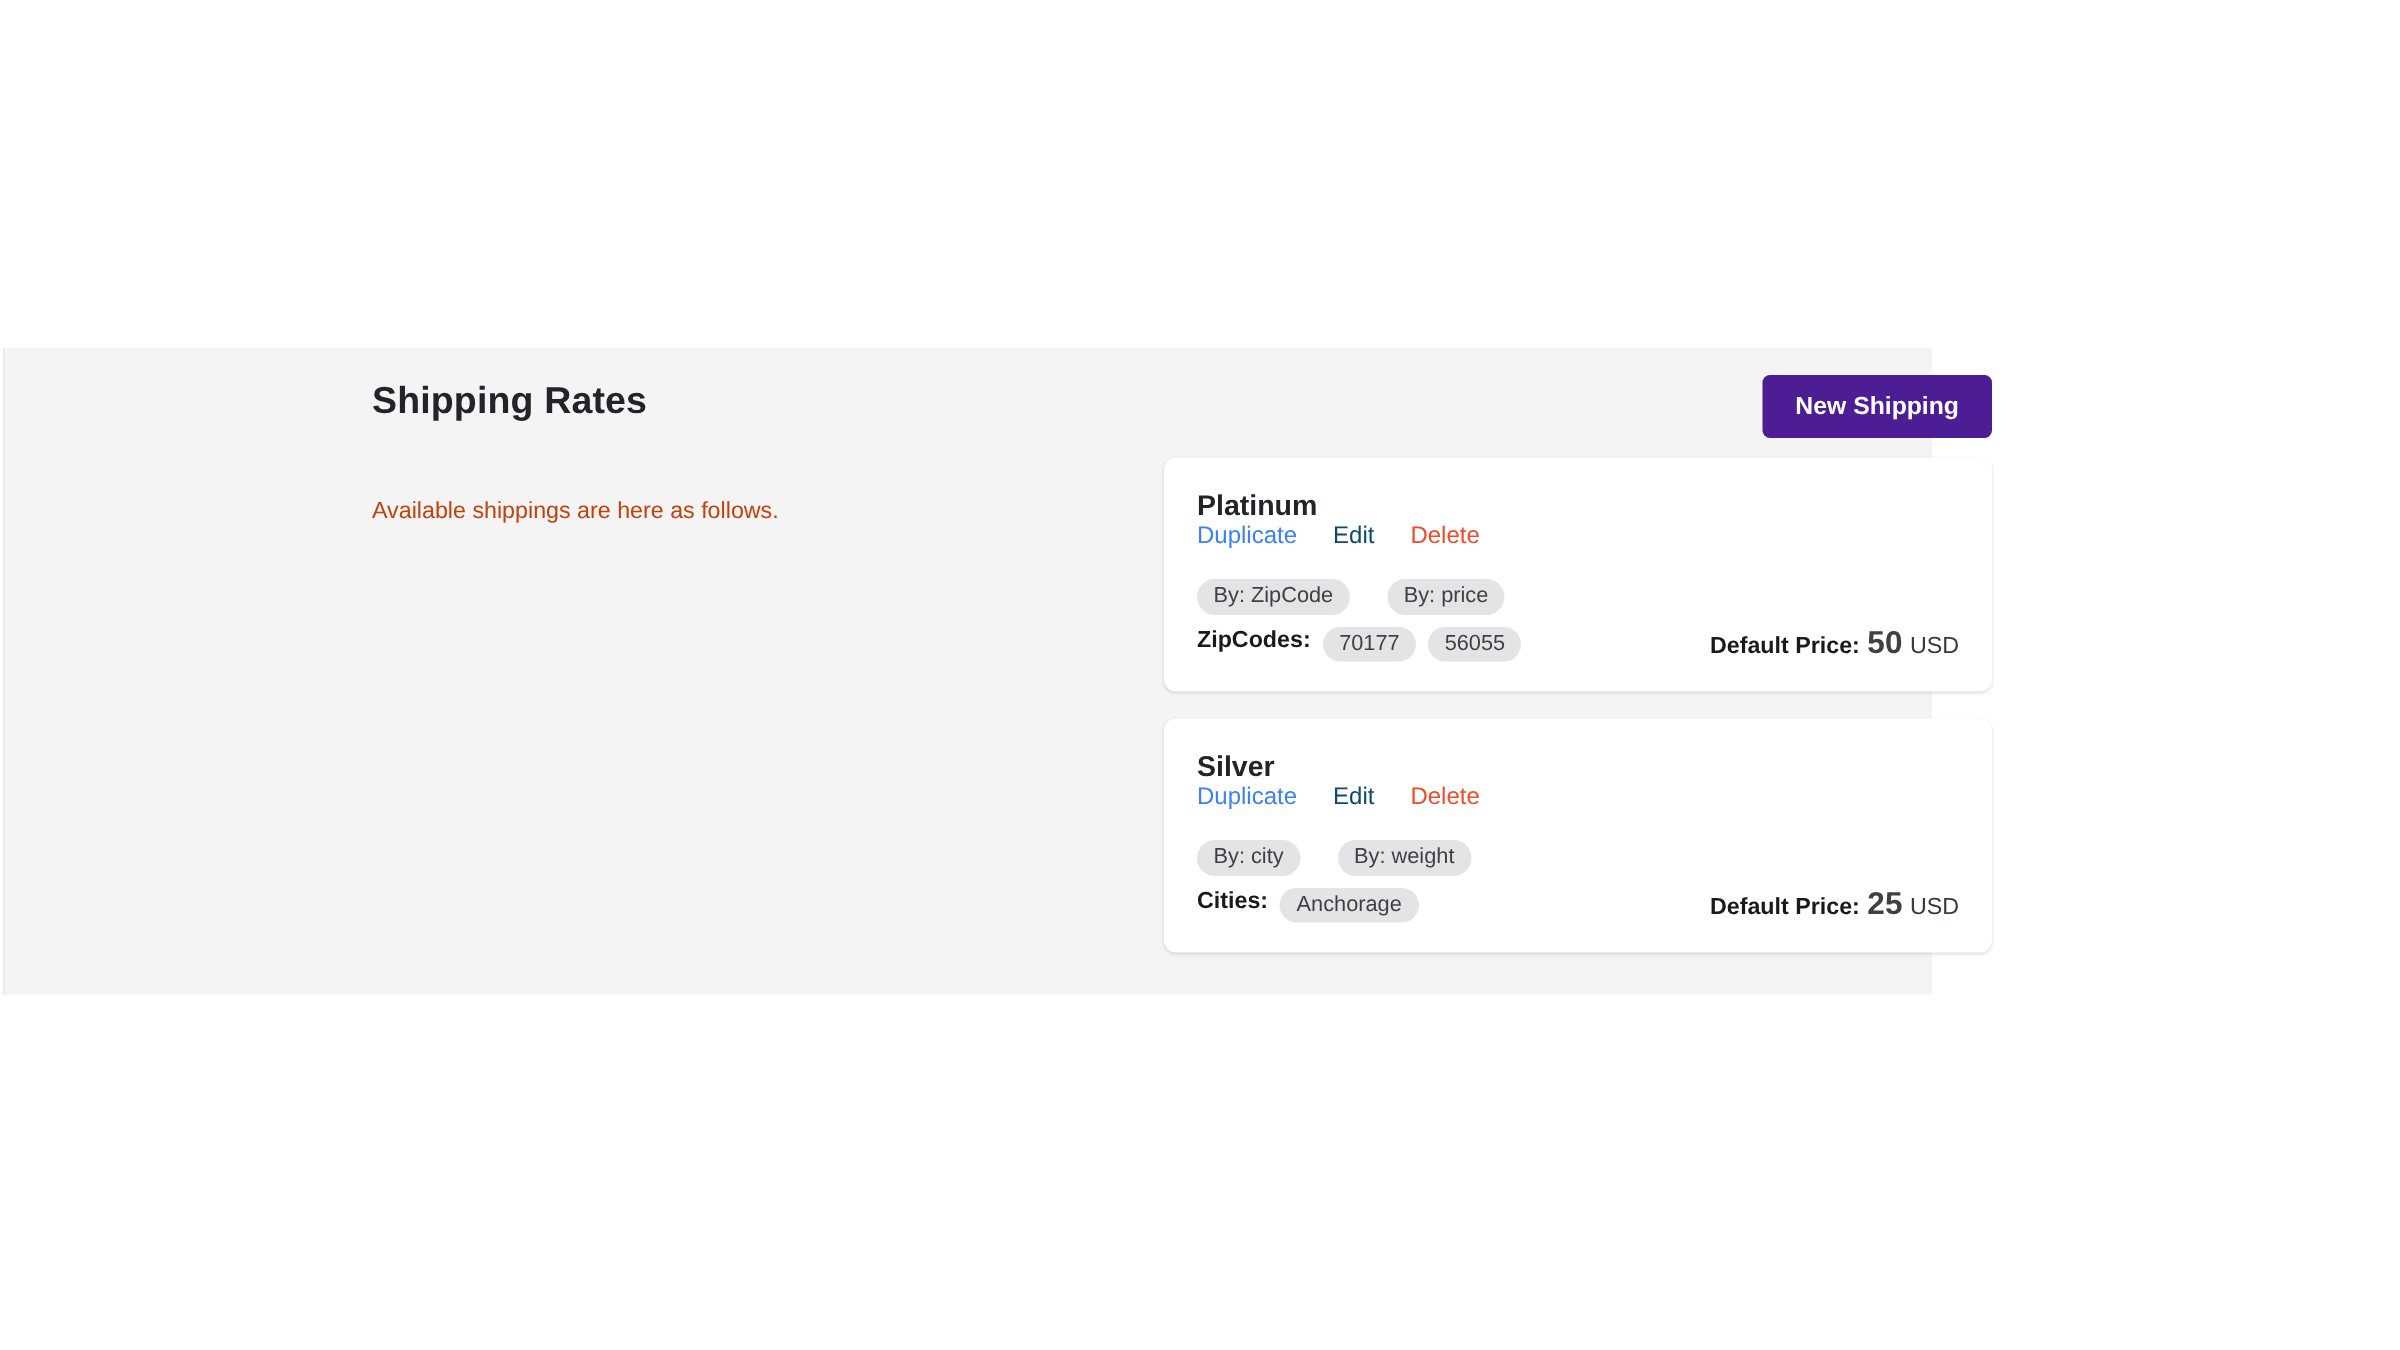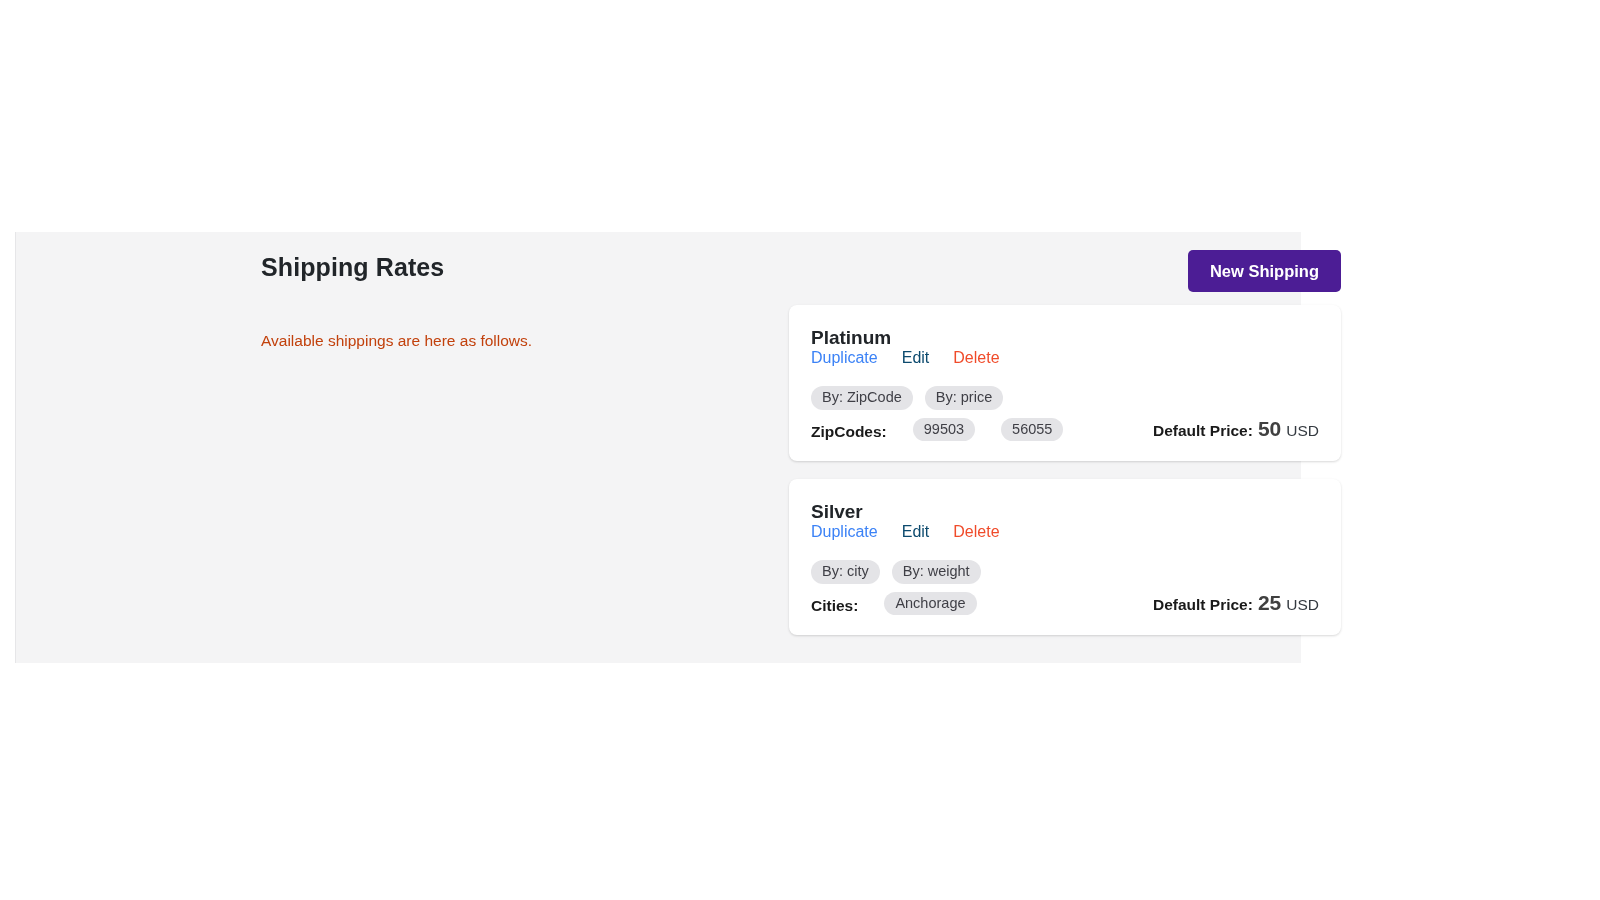--- a/index.html
+++ b/index.html
@@ -22,21 +22,20 @@
   }
 
   .content-panel {
     position: absolute;
     left: 2px;
     top: 232px;
     width: 1286px;
     height: 431px;
     background: #f4f4f5;
     border-left: 1px solid #e6e6e8;
-    margin-left: 13px;
   }
 
   
   .header-row {
     position: absolute;
     left: 245px;
     top: 18px;
     width: 1080px;
     height: 46px;
   }
@@ -134,21 +133,21 @@
     text-decoration: none;
   }
   .action-duplicate { color: #3b82f6; }
   .action-edit { color: #0c4a6e; }
   .action-delete { color: #f04b2a; }
 
   
   .pill-row {
     display: flex;
     align-items: center;
-    gap: 12px;
+    gap: 25px;
     margin-bottom: 8px;
     flex-wrap: wrap;
   }
 
   .pill {
     display: inline-flex;
     align-items: center;
     background: #e4e4e7;
     color: #3f3f46;
     border-radius: 999px;
@@ -160,22 +159,22 @@
 
   .value-row {
     display: flex;
     align-items: center;
     justify-content: space-between;
     gap: 10px;
   }
 
   .value-left {
     display: flex;
-    align-items: flex-end;
-    gap: 26px;
+    align-items: flex-start;
+    gap: 8px;
   }
 
   .value-label {
     font-size: 15.5px;
     font-weight: 700;
     color: #1a1a1a;
     white-space: nowrap;
   }
 
   .price-block {
@@ -233,21 +232,21 @@
         </div>
 
         <div class="pill-row">
           <span class="pill">By: ZipCode</span>
           <span class="pill">By: price</span>
         </div>
 
         <div class="value-row">
           <div class="value-left">
             <span class="value-label">ZipCodes:</span>
-            <span class="pill">99503</span>
+            <span class="pill">70177</span>
             <span class="pill">56055</span>
           </div>
           <div class="price-block">
             <span class="price-label">Default Price:</span>
             <span class="price-amount">50</span>
             <span class="price-currency">USD</span>
           </div>
         </div>
       </div>
 

